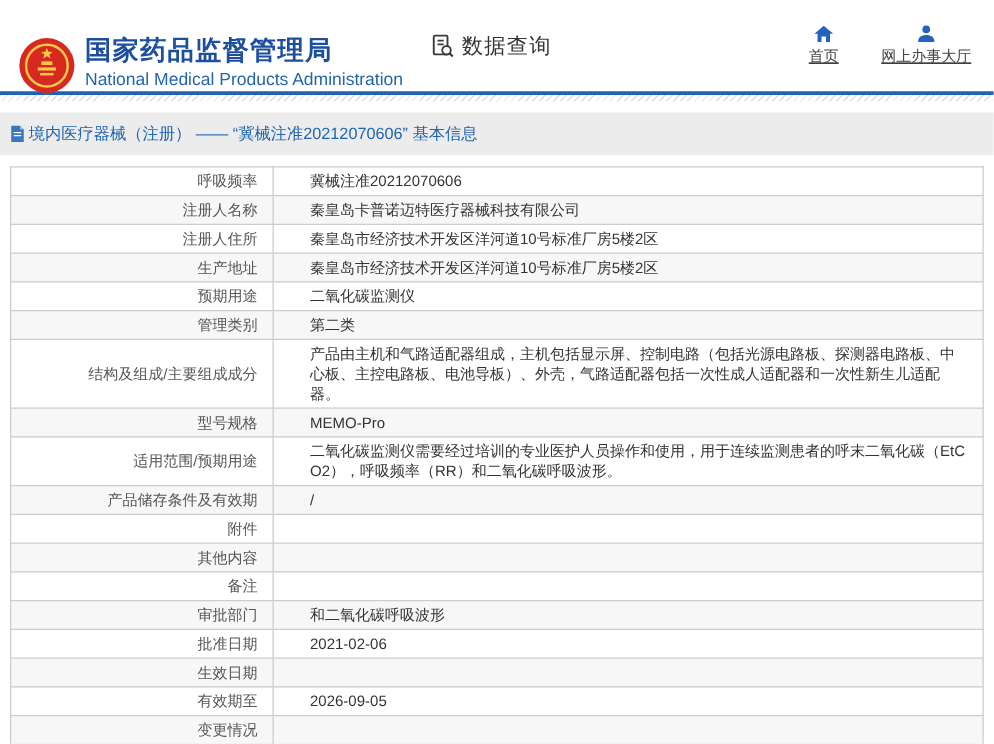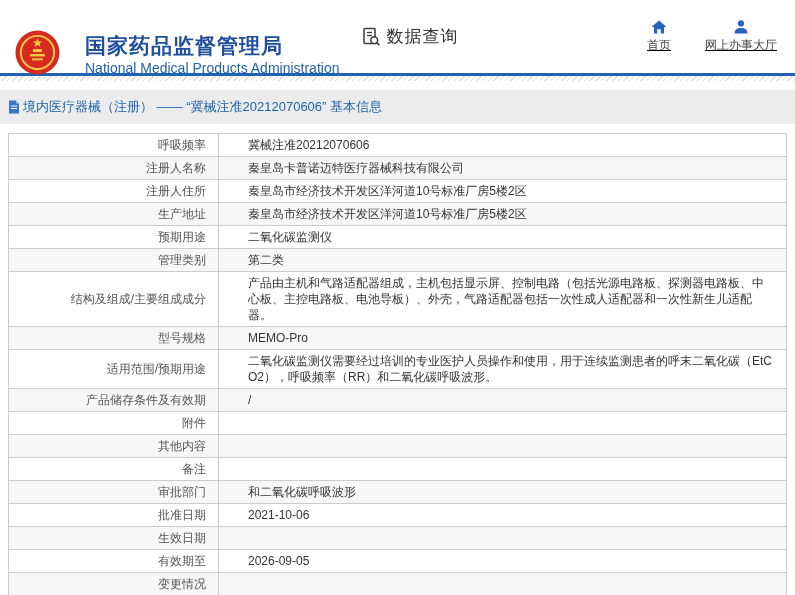--- a/index.html
+++ b/index.html
@@ -16,21 +16,21 @@
   }
   *{margin:0;padding:0;box-sizing:border-box;}
   html,body{background:#fff;}
   body{
     width:795px;height:595px;overflow:hidden;
     font-family:"Liberation Sans","DejaVu Sans",sans-serif;
     position:relative;
   }
   
   .header{height:73px;display:flex;align-items:center;background:#fff;}
-  .brand{display:flex;align-items:flex-end;gap:24px;margin-left:14px;cursor:pointer;margin-top:31px;}
+  .brand{display:flex;align-items:flex-start;gap:7px;margin-left:14px;cursor:pointer;margin-top:31px;}
   .emblem{width:47px;height:47px;flex:0 0 auto;}
   .brand-cn{font-size:21px;font-weight:bold;color:var(--brand-blue);letter-spacing:1px;line-height:24px;}
   .brand-en{font-size:14px;color:#2464ae;margin-top:2px;}
   .data-query{display:flex;align-items:center;gap:5px;margin-left:22px;cursor:pointer;}
   .data-query-label{font-size:17px;color:#333;letter-spacing:1px;}
   .header-nav{margin-left:auto;margin-right:18px;display:flex;gap:34px;}
   .nav-item{display:flex;flex-direction:column;align-items:center;gap:3px;cursor:pointer;text-decoration:underline;}
   .nav-item .nav-label{font-size:12px;color:#444;white-space:nowrap;}
   
   .blue-line{height:3px;background:var(--accent-blue);}
@@ -169,21 +169,21 @@
         <tr>
           <td class="cell-label">备注</td>
           <td class="cell-value"></td>
         </tr>
         <tr>
           <td class="cell-label">审批部门</td>
           <td class="cell-value">和二氧化碳呼吸波形</td>
         </tr>
         <tr>
           <td class="cell-label">批准日期</td>
-          <td class="cell-value">2021-10-06</td>
+          <td class="cell-value">2021-02-06</td>
         </tr>
         <tr>
           <td class="cell-label">生效日期</td>
           <td class="cell-value"></td>
         </tr>
         <tr>
           <td class="cell-label">有效期至</td>
           <td class="cell-value">2026-09-05</td>
         </tr>
         <tr>

